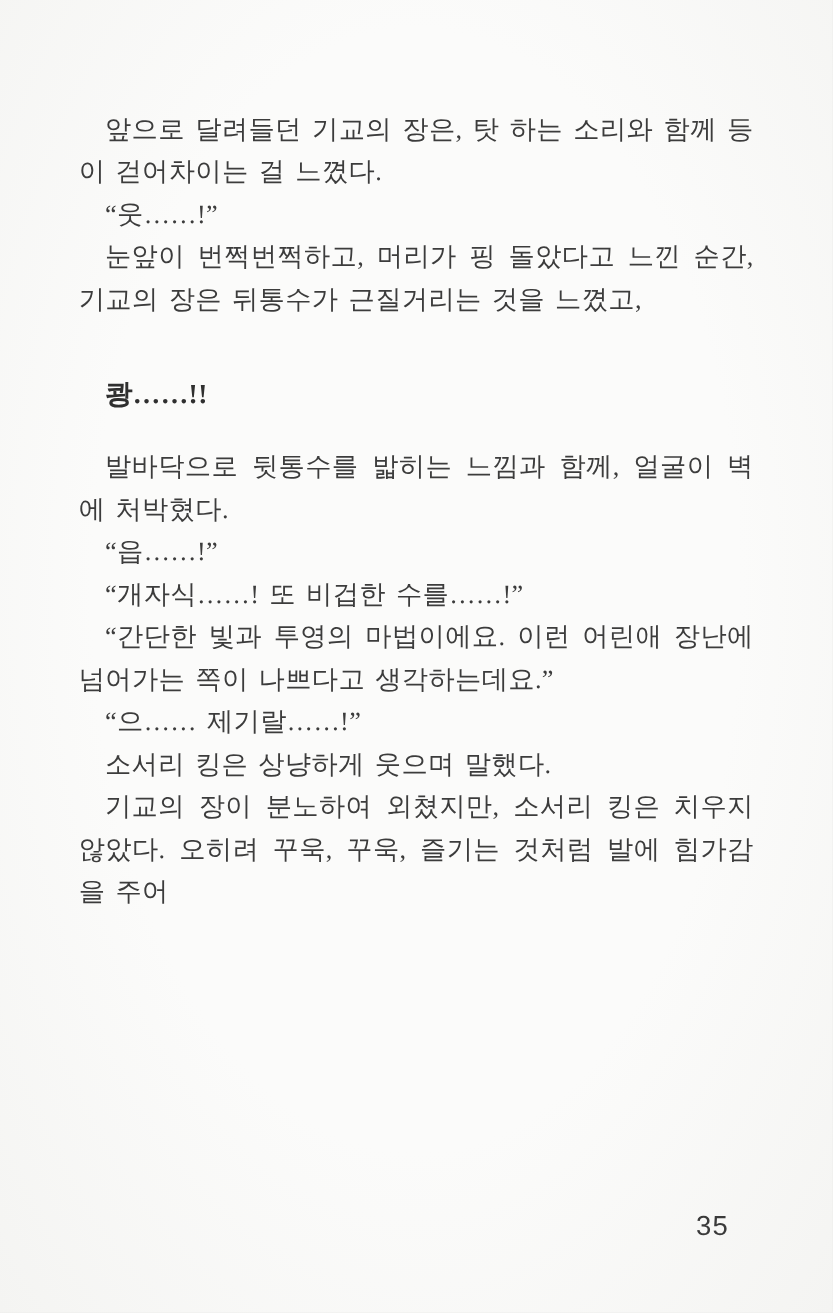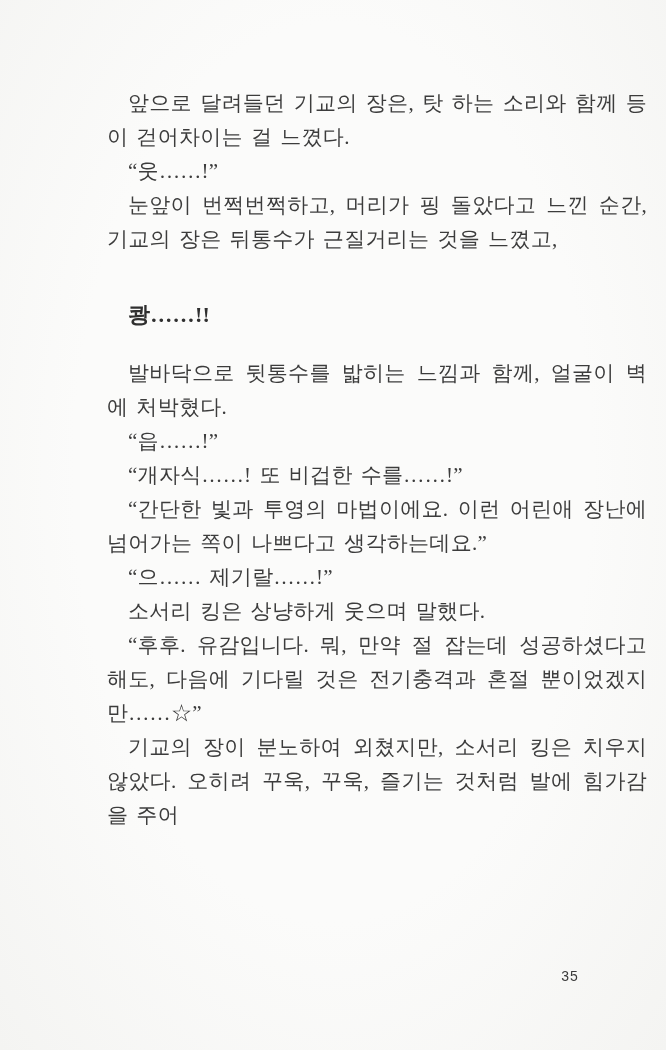--- a/index.html
+++ b/index.html
@@ -17,21 +17,20 @@
     width: 666px;
     height: 1050px;
     background: radial-gradient(ellipse at 50% 45%, #fbfbfa 55%, #f4f4f2 100%);
     overflow: hidden;
   }
   .text-block {
     position: absolute;
     left: 63px;
     top: 86px;
     width: 540px;
-    margin-left: 44px;
   }
   .para {
     margin: 0;
     font-family: "Liberation Serif", "DejaVu Serif", serif;
     font-size: 21px;
     line-height: 34px;
     color: #3c3c3c;
     text-align: justify;
     text-indent: 21px;
     word-spacing: 2.5px;
@@ -44,37 +43,36 @@
     text-align: left;
     color: #2f2f2f;
   }
   .page-number {
     position: absolute;
     left: 548px;
     top: 968px;
     width: 44px;
     text-align: center;
     font-family: "Liberation Sans", "DejaVu Sans", sans-serif;
-    font-size: 14px;
+    font-size: 22px;
     color: #3a3a3a;
     letter-spacing: 1px;
   }
 </style>
 </head>
 <body>
 
 <div class="page">
   <main class="text-block">
     <p class="para">앞으로 달려들던 기교의 장은, 탓 하는 소리와 함께 등이 걷어차이는 걸 느꼈다.</p>
     <p class="para">“웃……!”</p>
     <p class="para">눈앞이 번쩍번쩍하고, 머리가 핑 돌았다고 느낀 순간, 기교의 장은 뒤통수가 근질거리는 것을 느꼈고,</p>
     <p class="para sfx">쾅……!!</p>
     <p class="para">발바닥으로 뒷통수를 밟히는 느낌과 함께, 얼굴이 벽에 처박혔다.</p>
     <p class="para">“읍……!”</p>
     <p class="para">“개자식……! 또 비겁한 수를……!”</p>
     <p class="para">“간단한 빛과 투영의 마법이에요. 이런 어린애 장난에 넘어가는 쪽이 나쁘다고 생각하는데요.”</p>
     <p class="para">“으…… 제기랄……!”</p>
     <p class="para">소서리 킹은 상냥하게 웃으며 말했다.</p>
-    <p class="para">“후후. 유감입니다. 뭐, 만약 절 잡는데 성공하셨다고 해도, 다음에 기다릴 것은 전기충격과 혼절 뿐이었겠지만……☆”</p>
     <p class="para">기교의 장이 분노하여 외쳤지만, 소서리 킹은 치우지 않았다. 오히려 꾸욱, 꾸욱, 즐기는 것처럼 발에 힘가감을 주어</p>
   </main>
   <div class="page-number">35</div>
 </div>
 
 </body></html>

